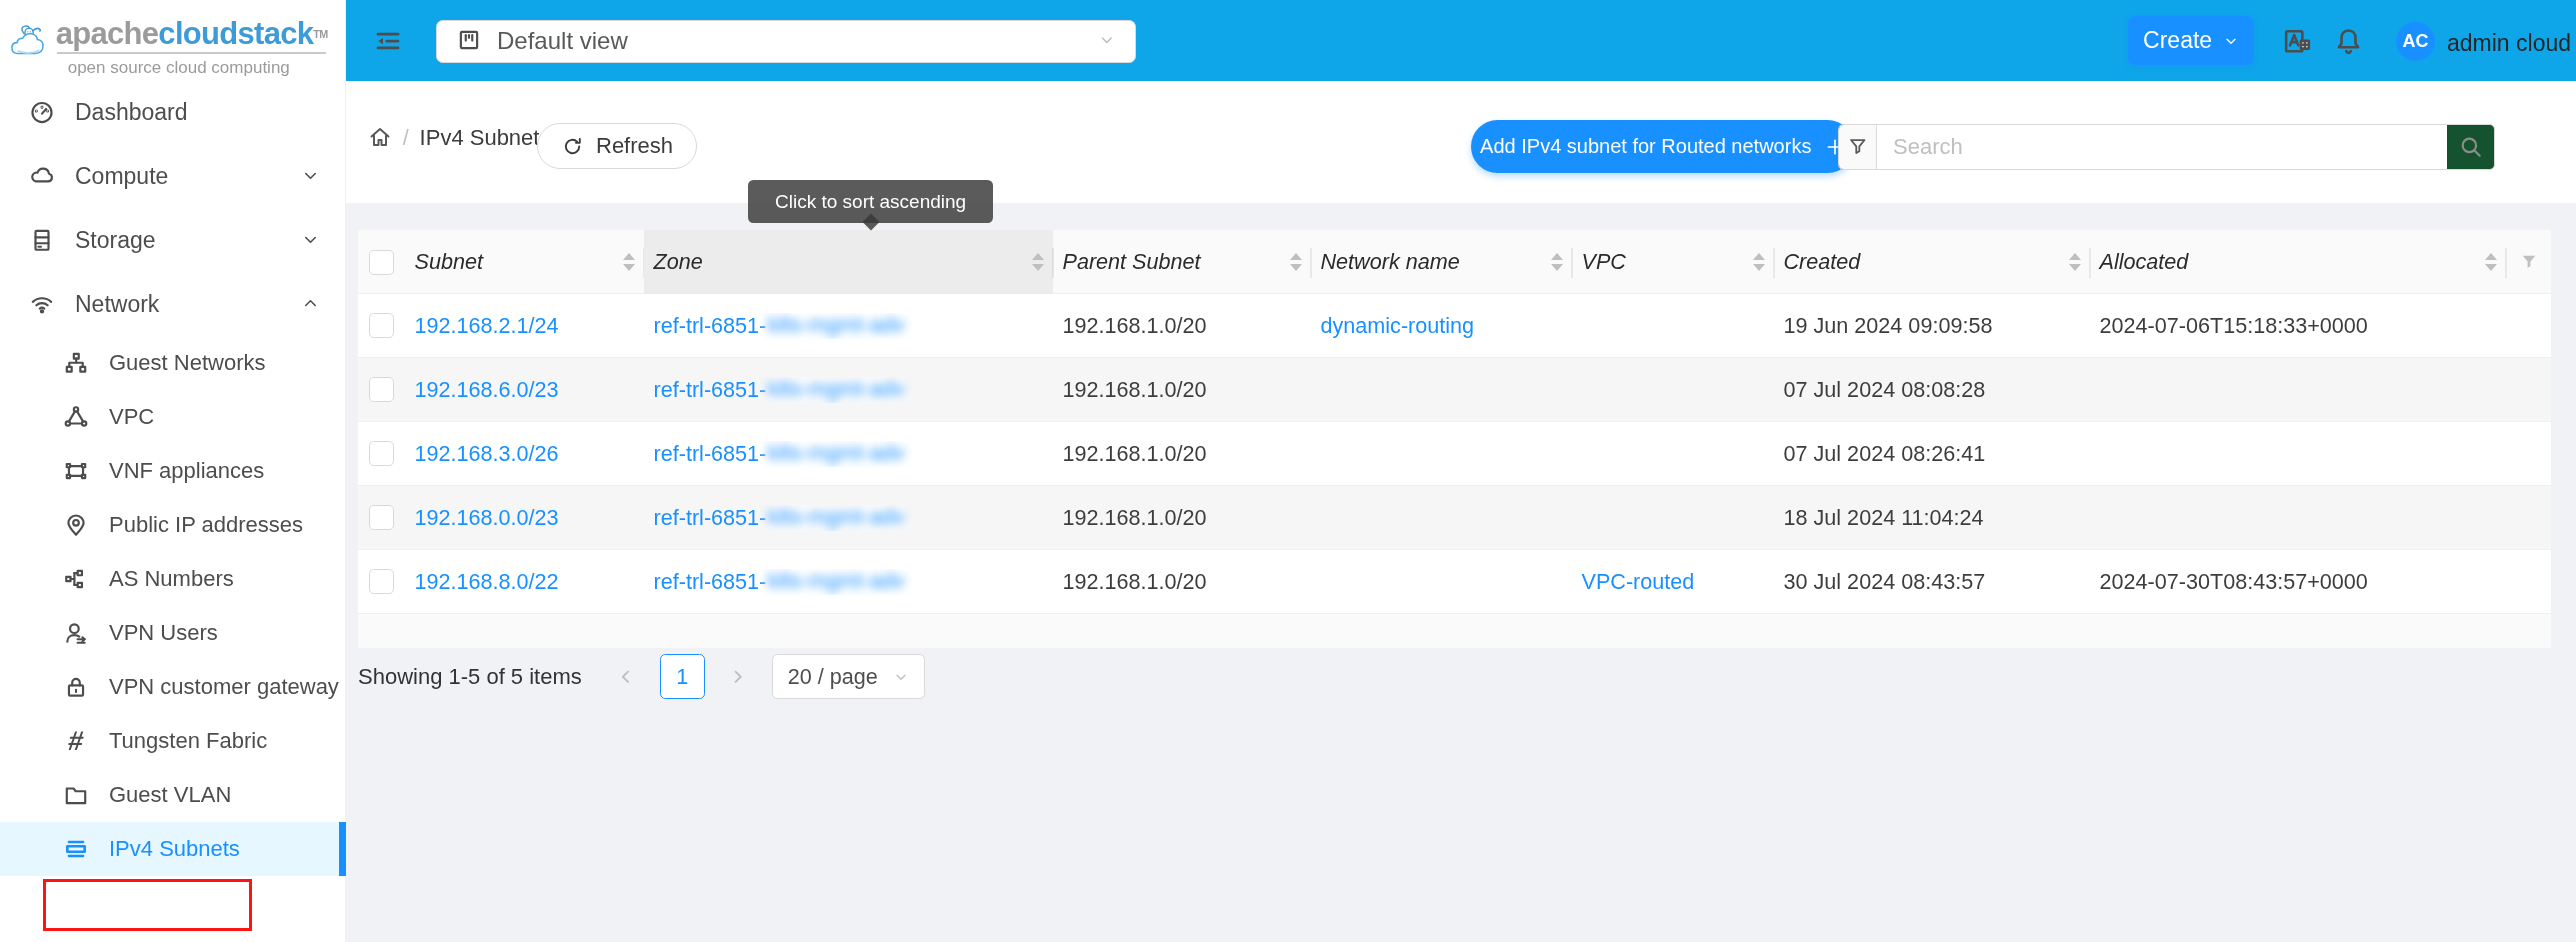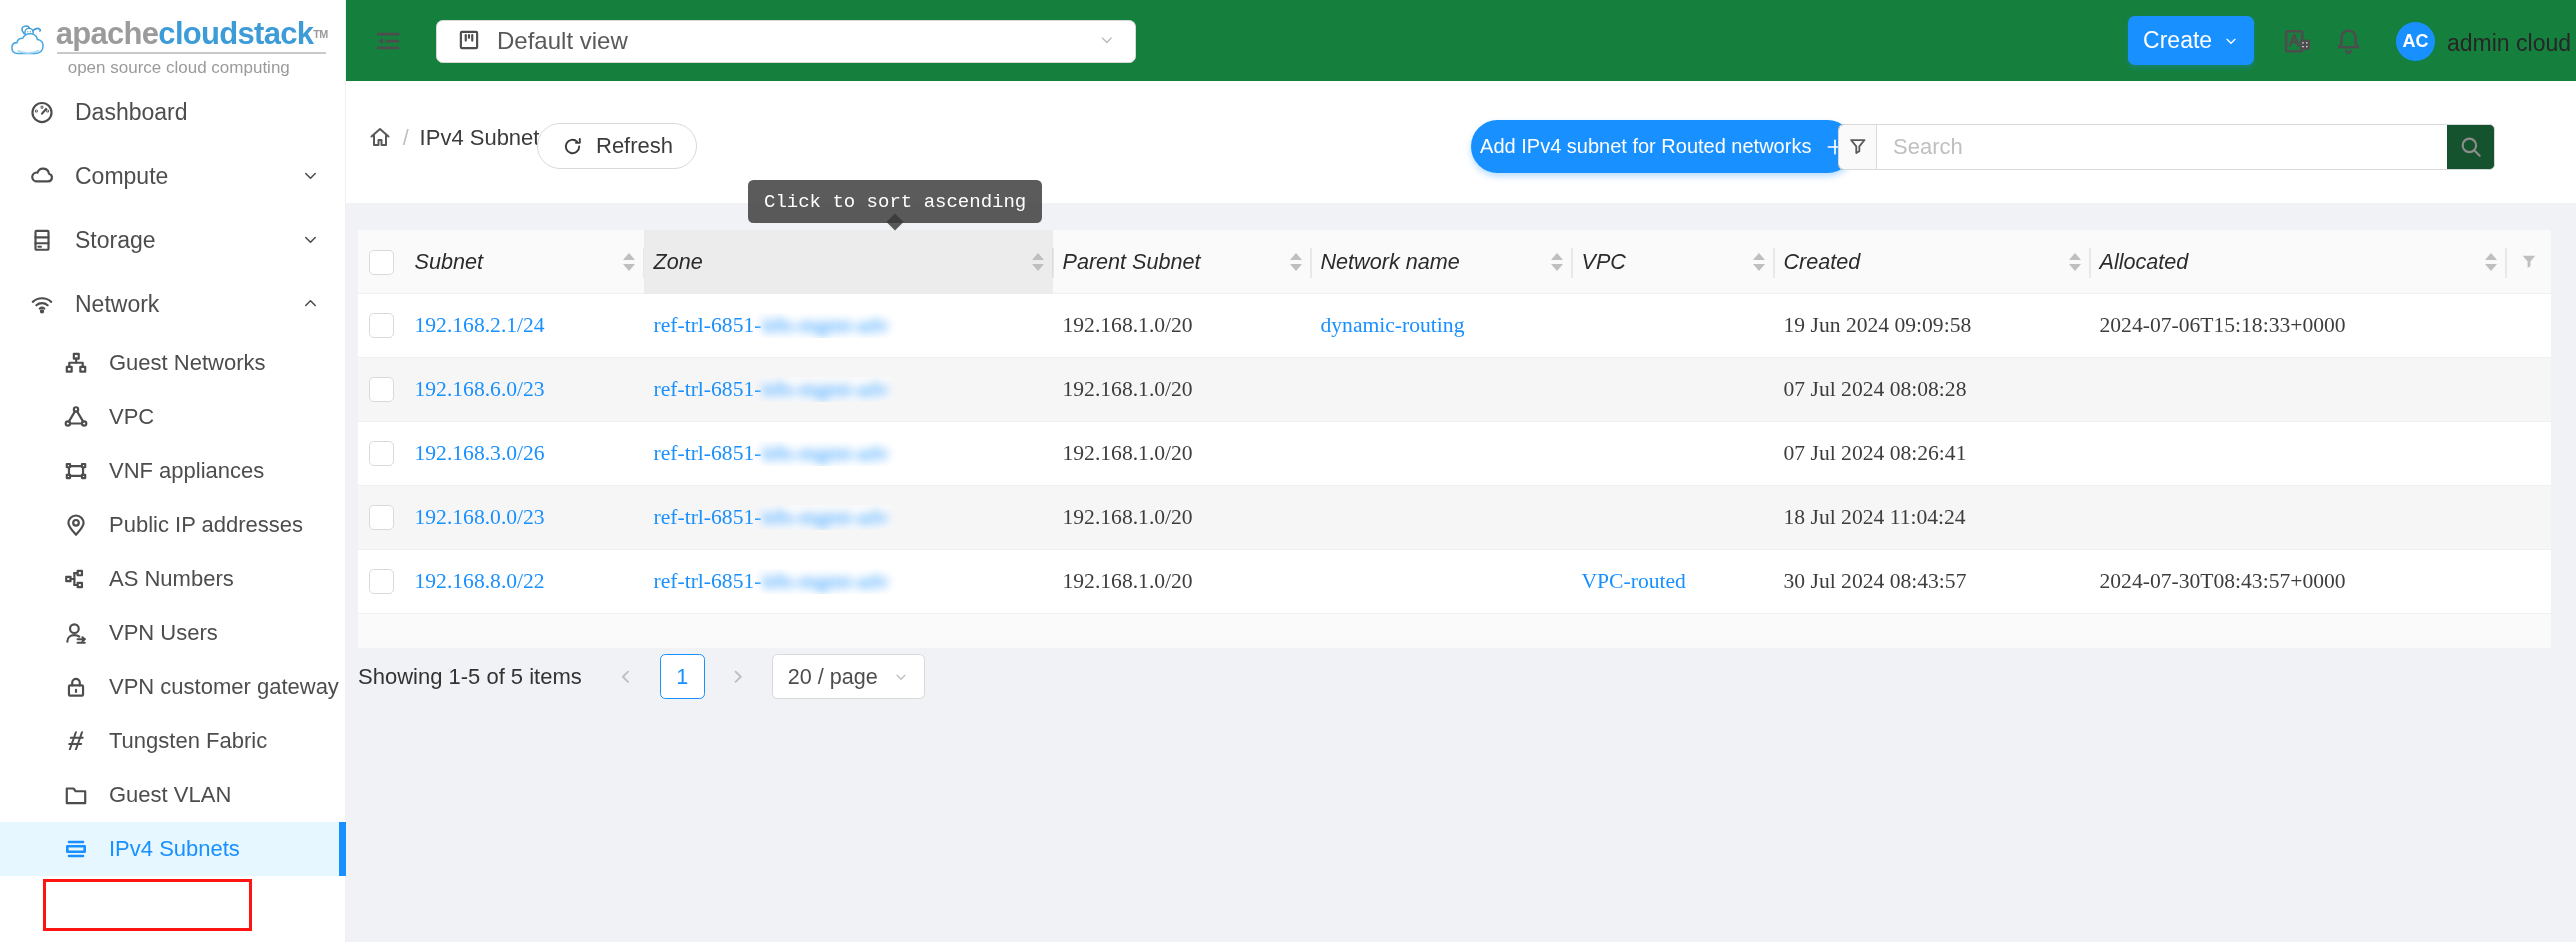--- a/index.html
+++ b/index.html
@@ -34,21 +34,21 @@
   .menu-sub .mi-icon { width:27px; display:flex; justify-content:center; }
   .menu-sub .mi-label { margin-left:20px; font-size:22px; color:#4d4d4d; white-space:nowrap; }
   .menu-sub.selected { background:#e6f7ff; }
   .menu-sub.selected .mi-label { color:#1890ff; }
   .menu-sub.selected::after { content:""; position:absolute; right:0; top:0; width:6.8px; height:100%; background:#1890ff; }
   .tungsten-glyph { font-size:27px; font-weight:700; font-style:italic; color:#4d4d4d; line-height:24px; transform:skewX(-8deg); }
   .annotation-box { position:absolute; left:43px; top:879px; width:209px; height:52px;
     border:3.4px solid #ff1414; z-index:9; pointer-events:none; }
 
   
-  .topbar { position:absolute; left:346px; top:0; width:2230px; height:98px; background:#15803d;
+  .topbar { position:absolute; left:346px; top:0; width:2230px; height:98px; background:#0ea5e9;
     border-bottom:1.4px solid #f0f0f0; }
   .fold-btn { position:absolute; left:24px; top:23px; width:35px; height:35px; display:flex; align-items:center; justify-content:center; cursor:pointer; }
   .view-select { position:absolute; left:90px; top:19.6px; width:700px; height:43px; background:#fff;
     border:1.4px solid #d9d9d9; border-radius:6.8px; display:flex; align-items:center; padding:0 19px; cursor:pointer; }
   .view-select .vs-label { margin-left:15px; font-size:24px; color:#595959; }
   .view-select .vs-chevron { margin-left:auto; }
   .create-btn { position:absolute; left:1782px; top:16px; width:126px; height:49px; background:#1890ff;
     border:none; border-radius:6.8px; color:#fff; font-size:23px; font-family:inherit;
     display:flex; align-items:center; justify-content:center; gap:10.8px; cursor:pointer;
     box-shadow:0 2.7px 5.4px rgba(24,144,255,.25); }
@@ -72,38 +72,38 @@
     border-radius:5.4px; background:#14532d; display:flex; align-items:stretch; overflow:hidden; }
   .filter-box { width:38px; background:#fafafa; border-right:1.4px solid #d9d9d9; display:flex; align-items:center; justify-content:center; cursor:pointer; }
   .search-input { flex:1; border:none; outline:none; font-size:22px; font-family:inherit; color:#262626; padding:0 16px; }
   .search-input::placeholder { color:#bfbfbf; }
   .search-suffix { width:47px; display:flex; align-items:center; justify-content:center; cursor:pointer; }
 
   
   .content-bg { position:absolute; left:346px; top:203px; width:2230px; height:740px; background:#f0f2f5; }
 
   
-  .tooltip { position:absolute; left:748px; top:180px; height:43px; padding:0 16px; background:rgba(55,55,55,.82);
-    border-radius:5.4px; color:#fff; font-size:19px; display:flex; align-items:center; z-index:20; white-space:nowrap;font-family:Liberation Mono, monospace; }
+  .tooltip { position:absolute; left:748px; top:180px; height:43px; padding:0 27px; background:rgba(55,55,55,.82);
+    border-radius:5.4px; color:#fff; font-size:19px; display:flex; align-items:center; z-index:20; white-space:nowrap; }
   .tooltip-arrow { position:absolute; left:50%; bottom:-5.4px; width:12px; height:12px; margin-left:-6px;
     background:rgba(55,55,55,.82); transform:rotate(45deg); }
 
   
   .table-card { position:absolute; left:358px; top:230px; width:2193px; background:#fff; z-index:2; }
   .tgrid { display:grid; grid-template-columns:47px 239px 409px 258px 261px 202px 316px 416px 46px; align-items:center; }
   .thead { height:64px; background:#fafafa; border-bottom:1.4px solid #f0f0f0;font-style:italic; }
   .th { position:relative; height:64px; display:flex; align-items:center; padding:0 9.5px;
     font-size:21.6px; font-weight:500; color:#2b2b2b; cursor:pointer; }
   .th.sep::after { content:""; position:absolute; right:-0.7px; top:17.6px; height:30px; width:1.4px; background:rgba(0,0,0,.07); }
   .th.hovered { background:#ececec; }
   .th-cb, .td-cb { justify-content:center; display:flex; }
   .sorter { margin-left:auto; display:flex; flex-direction:column; gap:3.4px; padding-left:6.8px; }
   .caret-up { width:0; height:0; border-left:6px solid transparent; border-right:6px solid transparent; border-bottom:7.4px solid #bfbfbf; }
   .caret-dn { width:0; height:0; border-left:6px solid transparent; border-right:6px solid transparent; border-top:7.4px solid #bfbfbf; }
-  .trow { height:64px; border-bottom:1.4px solid #f0f0f0; background:#fff;font-family:Liberation Serif, serif; }
+  .trow { height:64px; border-bottom:1.4px solid #f0f0f0; background:#fff; }
   .trow.alt { background:#f6f6f6; }
   .td { padding:0 9.5px; font-size:21.6px; color:#3d3d3d; white-space:nowrap; overflow:hidden; }
   .link { color:#1890ff; text-decoration:none; cursor:pointer; }
   .blur-seg { filter:blur(4.7px); color:#1890ff; background:rgba(255,255,255,.75); border-radius:2.7px; padding:1.4px 1.4px; }
   .checkbox { width:25px; height:25px; background:#fff; border:1.4px solid #d9d9d9; border-radius:4.7px; cursor:pointer; }
   .table-footer-strip { height:34px; background:#fafafa; }
 
   
   .pagination { position:absolute; left:358px; top:654px; height:45px; display:flex; align-items:center; gap:20px; z-index:2; }
   .pg-summary { font-size:22px; color:#333; margin-right:11px; }

